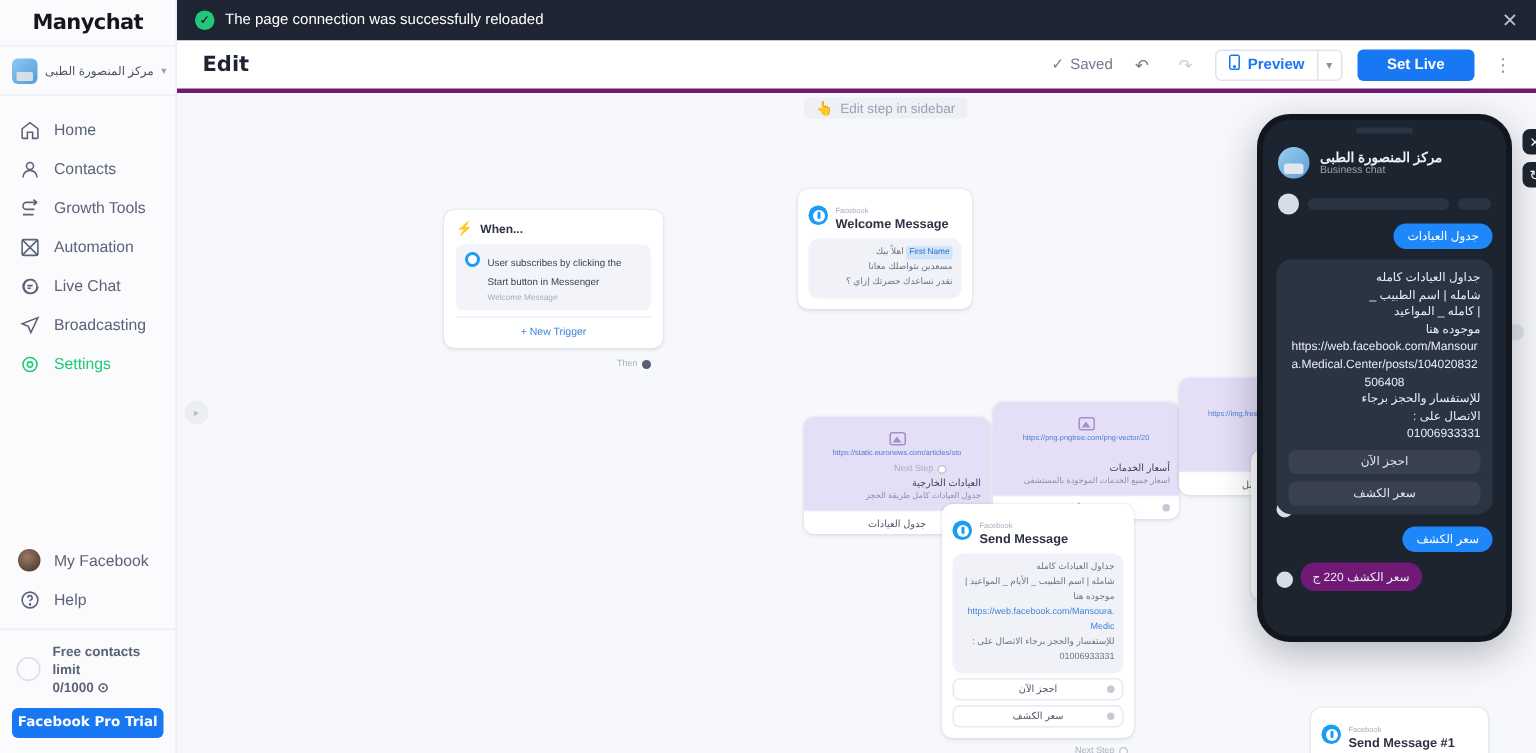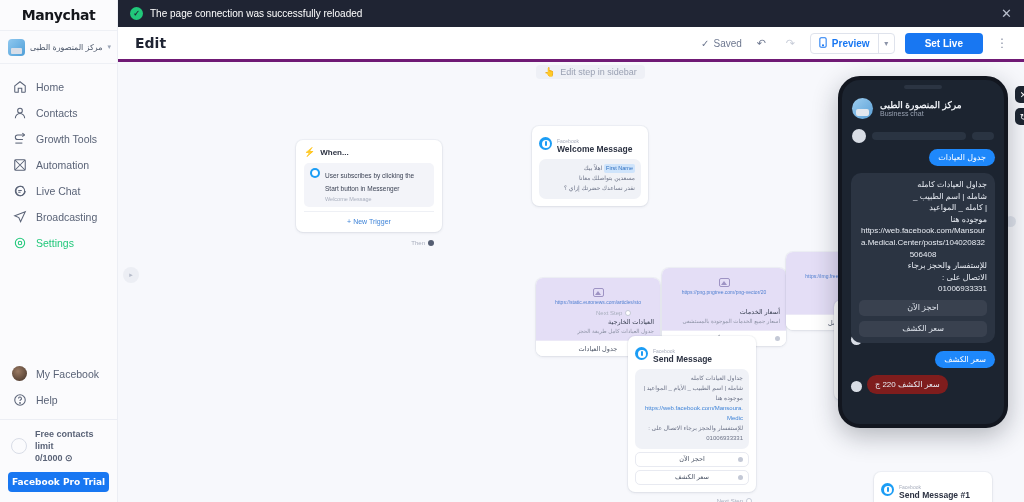--- a/index.html
+++ b/index.html
@@ -276,21 +276,21 @@
     background: #2b3442; color: #e8ecf3; border-radius: 10px; padding: 6px 8px;
     font-size: 8px; direction: rtl; line-height: 1.45; flex: 1;
   }
   .b-in .u { word-break: break-all; direction: ltr; text-align: center; }
   .ph-btn {
     margin-top: 5px; background: #39414f; border-radius: 5px; height: 16px;
     display: flex; align-items: center; justify-content: center;
     font-size: 8px; color: #dfe4ec; direction: rtl;
   }
   .b-plain {
-    background: #7f1d1d; color: #e8ecf3; border-radius: 10px; padding: 5px 8px;
+    background: #701a75; color: #e8ecf3; border-radius: 10px; padding: 5px 8px;
     font-size: 8px; direction: rtl; display: inline-block;
   }
   .ph-side { position: absolute; right: -24px; top: 10px; display: flex; flex-direction: column; gap: 5px; }
   .ph-side-btn {
     width: 17px; height: 17px; border-radius: 5px; background: #1c2430; color: #fff;
     display: flex; align-items: center; justify-content: center; font-size: 9px; cursor: pointer;
   }
   .float-chip {
     position: absolute; right: -8px; top: 140px; width: 11px; height: 11px;
     border-radius: 50%; background: #dfe3ec;

